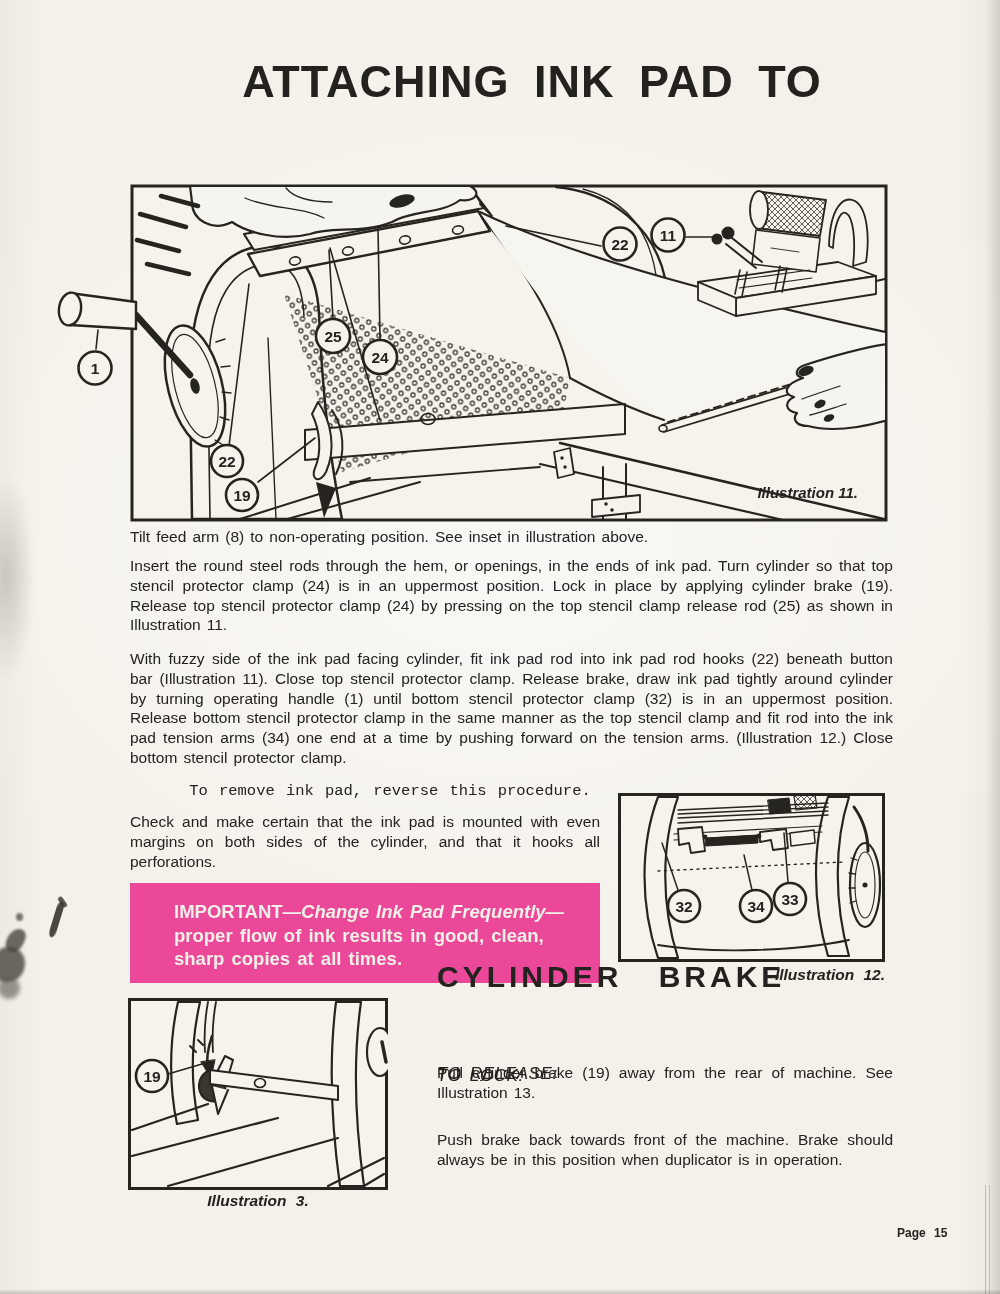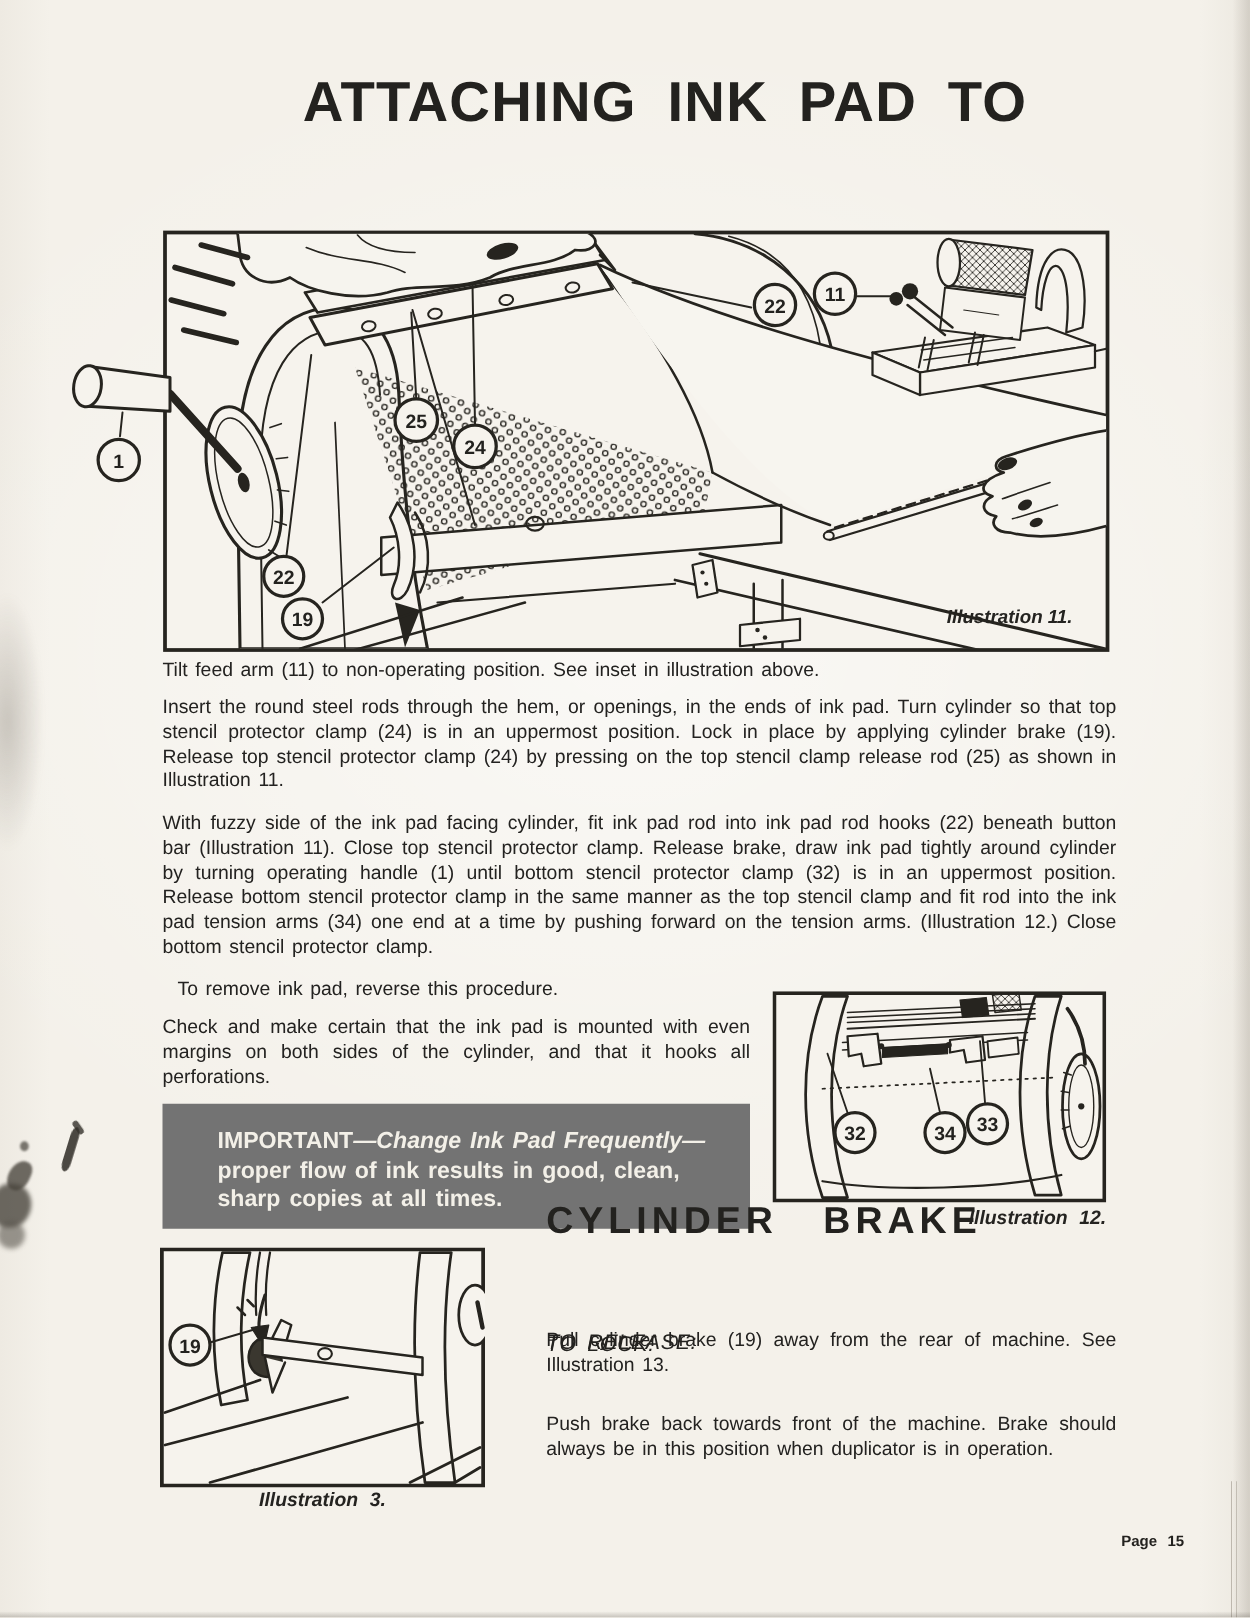--- a/index.html
+++ b/index.html
@@ -13,24 +13,24 @@
     color:#23221f;
   }
   .abs{position:absolute;}
   .title{left:0;top:56px;width:1000px;text-align:center;font-weight:bold;line-height:51px;padding-left:32px;}
   .title .l1{font-size:45px;letter-spacing:1px;word-spacing:11px;}
   .title .l2{font-size:45px;letter-spacing:1.5px;word-spacing:13px;}
   .para{font-size:15.5px;line-height:19.8px;text-align:justify;word-spacing:1.8px;color:#232220;}
   .p1{left:130px;top:527px;width:762px;text-align:left;}
   .p2{left:130px;top:556px;width:763px;}
   .p3{left:130px;top:649px;width:763px;}
-  .p4{left:142px;top:782px;width:520px;text-align:left;}
+  .p4{left:130px;top:782px;width:520px;text-align:center;font-family:Liberation Mono, monospace;}
   .p5{left:130px;top:812px;width:470px;}
   .important{
-    left:130px;top:883px;width:470px;height:100px;background:#737373;
+    left:130px;top:883px;width:470px;height:100px;background:#ec4899;
     color:#f3f0e8;box-sizing:border-box;padding:17px 22px 0 44px;
     font-size:18.5px;font-weight:bold;line-height:23.5px;text-align:left;word-spacing:2px;
   }
   .important .ital{font-style:italic;}
   .caption{font-style:italic;font-weight:bold;font-size:15.5px;color:#242320;word-spacing:5px;}
   .cap12{left:618px;top:966px;width:267px;text-align:right;}
   .cap13{left:128px;top:1192px;width:260px;text-align:center;}
   .brake-head{left:437px;top:960px;font-size:30px;font-weight:bold;letter-spacing:4px;word-spacing:24px;}
   .sub-ital{font-size:17px;font-style:italic;letter-spacing:.6px;word-spacing:3px;}
   .lock-label{left:437px;top:1066px;}
@@ -200,21 +200,21 @@
     <circle class="co-circle" cx="340" cy="175" r="17"></circle>
     <text class="co-num" x="340" y="181">24</text>
     <circle class="co-circle" cx="580" cy="62" r="16.5"></circle>
     <text class="co-num" x="580" y="68">22</text>
     <circle class="co-circle" cx="628" cy="53" r="16.5"></circle>
     <text class="co-num" x="628" y="59">11</text>
   </g>
   <text class="svgcap" x="818" y="316" text-anchor="end">Illustration 11.</text>
 </svg>
 
-<div class="abs para p1">Tilt feed arm (11) to non-operating position. See inset in illustration above.</div>
+<div class="abs para p1">Tilt feed arm (8) to non-operating position. See inset in illustration above.</div>
 <div class="abs para p2">Insert the round steel rods through the hem, or openings, in the ends of ink pad. Turn cylinder so that top stencil protector clamp (24) is in an uppermost position. Lock in place by applying cylinder brake (19). Release top stencil protector clamp (24) by pressing on the top stencil clamp release rod (25) as shown in Illustration 11.</div>
 <div class="abs para p3">With fuzzy side of the ink pad facing cylinder, fit ink pad rod into ink pad rod hooks (22) beneath button bar (Illustration 11). Close top stencil protector clamp. Release brake, draw ink pad tightly around cylinder by turning operating handle (1) until bottom stencil protector clamp (32) is in an uppermost position. Release bottom stencil protector clamp in the same manner as the top stencil clamp and fit rod into the ink pad tension arms (34) one end at a time by pushing forward on the tension arms. (Illustration 12.) Close bottom stencil protector clamp.</div>
 <div class="abs para p4">To remove ink pad, reverse this procedure.</div>
 <div class="abs para p5">Check and make certain that the ink pad is mounted with even margins on both sides of the cylinder, and that it hooks all perforations.</div>
 
 <div class="abs important">
   <span>IMPORTANT</span><span class="ital">—Change Ink Pad Frequently—</span><span> proper flow of ink results in good, clean, sharp copies at all times.</span>
 </div>
 
 <svg class="abs" style="left:618px;top:793px;" width="267" height="169" viewBox="0 0 267 169">

